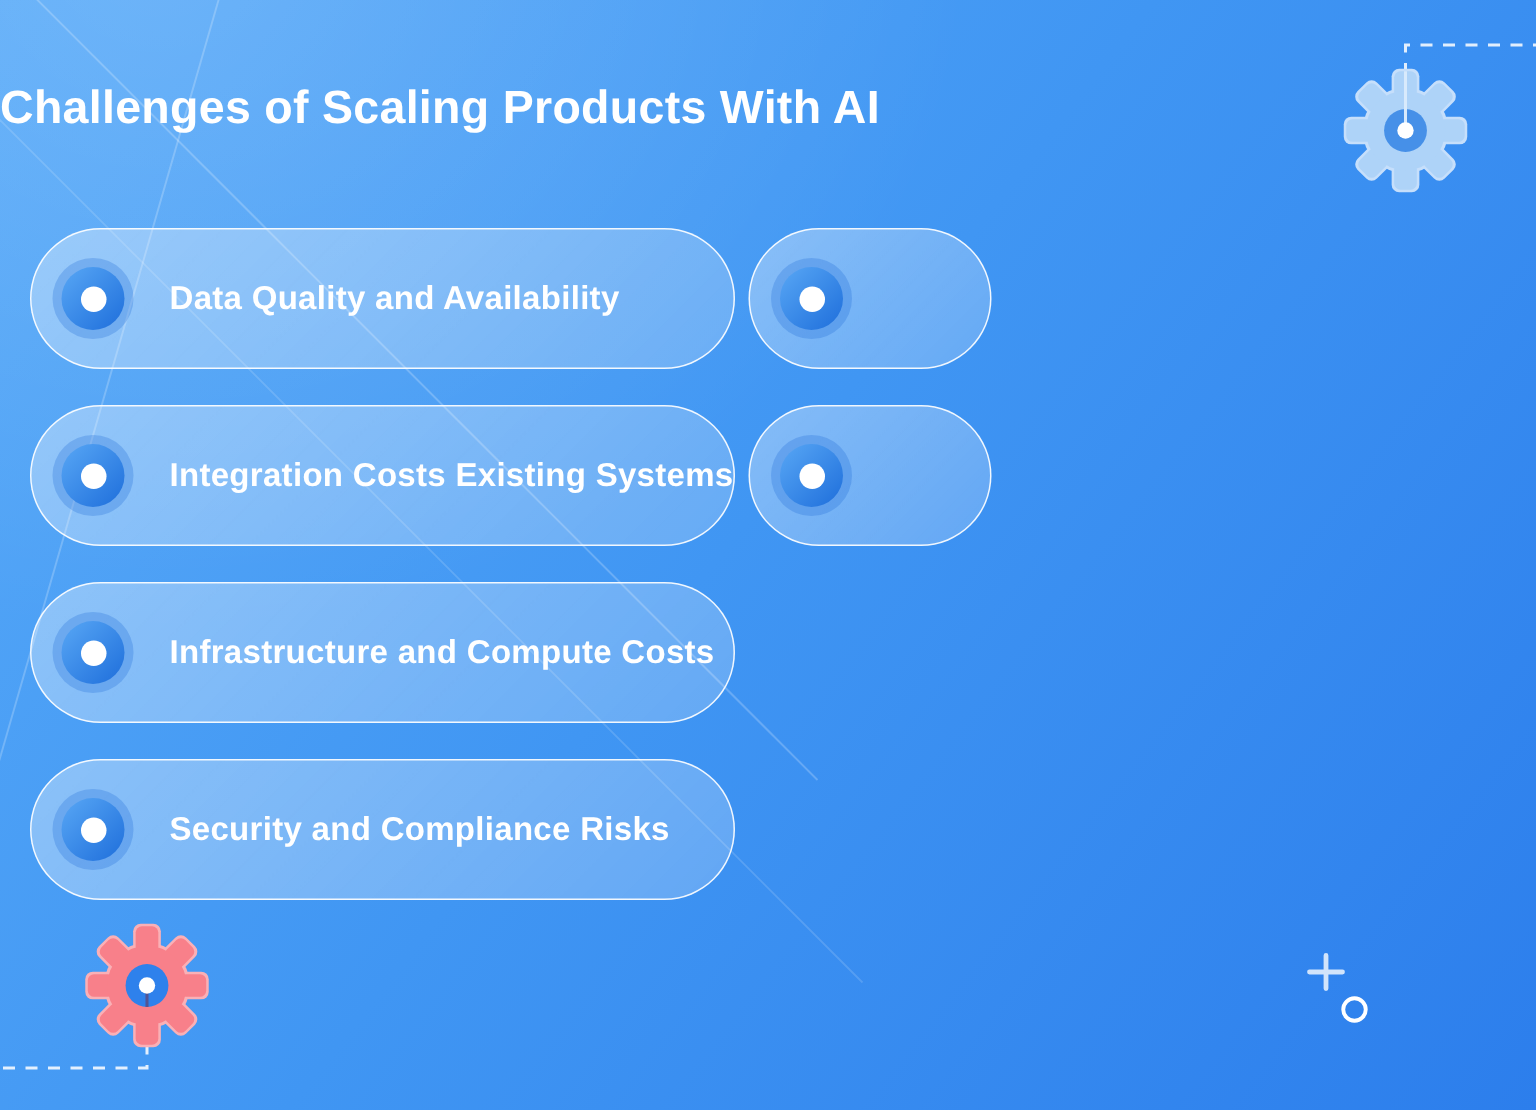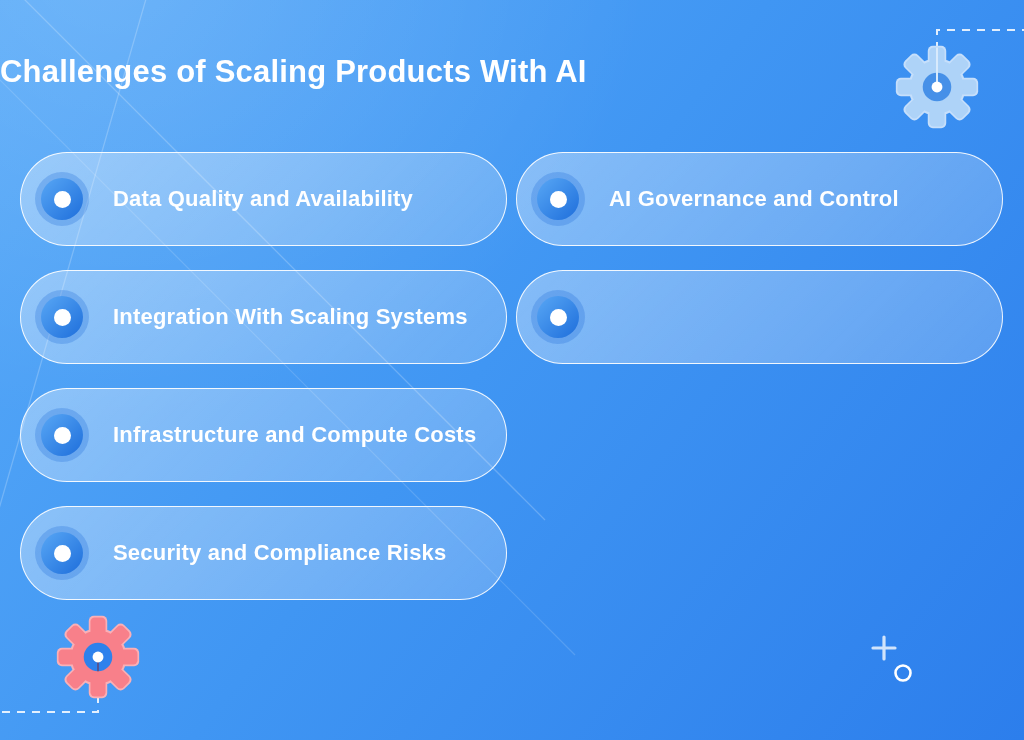--- a/index.html
+++ b/index.html
@@ -35,21 +35,21 @@
     font-size: 31px;
     font-weight: 700;
     letter-spacing: 0.2px;
   }
   .grid {
     position: absolute;
     top: 152px;
     left: 20px;
     right: 21px;
     display: grid;
-    grid-template-columns: 1fr 1fr;
+    grid-template-columns: 1fr 1fr 1fr 1fr;
     grid-template-rows: repeat(4, 94px);
     grid-auto-flow: column;
     gap: 24px 9px;
   }
   .pill {
     display: flex;
     align-items: center;
     border-radius: 47px;
     border: 1.5px solid rgba(255,255,255,0.9);
     background: linear-gradient(135deg, rgba(255,255,255,0.36), rgba(255,255,255,0.20));
@@ -158,21 +158,21 @@
           <span class="dot"></span>
         </span>
       <span class="label">Data Quality and Availability</span>
     </div>
     <div class="pill">
       <span class="bullet">
           <span class="halo"></span>
           <span class="core"></span>
           <span class="dot"></span>
         </span>
-      <span class="label">Integration With Scaling Systems</span>
+      <span class="label">Integration Costs Existing Systems</span>
     </div>
     <div class="pill">
       <span class="bullet">
           <span class="halo"></span>
           <span class="core"></span>
           <span class="dot"></span>
         </span>
       <span class="label">Infrastructure and Compute Costs</span>
     </div>
 
@@ -183,21 +183,20 @@
           <span class="dot"></span>
         </span>
       <span class="label">Security and Compliance Risks</span>
     </div>
     <div class="pill">
       <span class="bullet">
           <span class="halo"></span>
           <span class="core"></span>
           <span class="dot"></span>
         </span>
-      <span class="label">AI Governance and Control</span>
     </div>
     <div class="pill">
       <span class="bullet">
           <span class="halo"></span>
           <span class="core"></span>
           <span class="dot"></span>
         </span>
     </div>
 
   </div>

